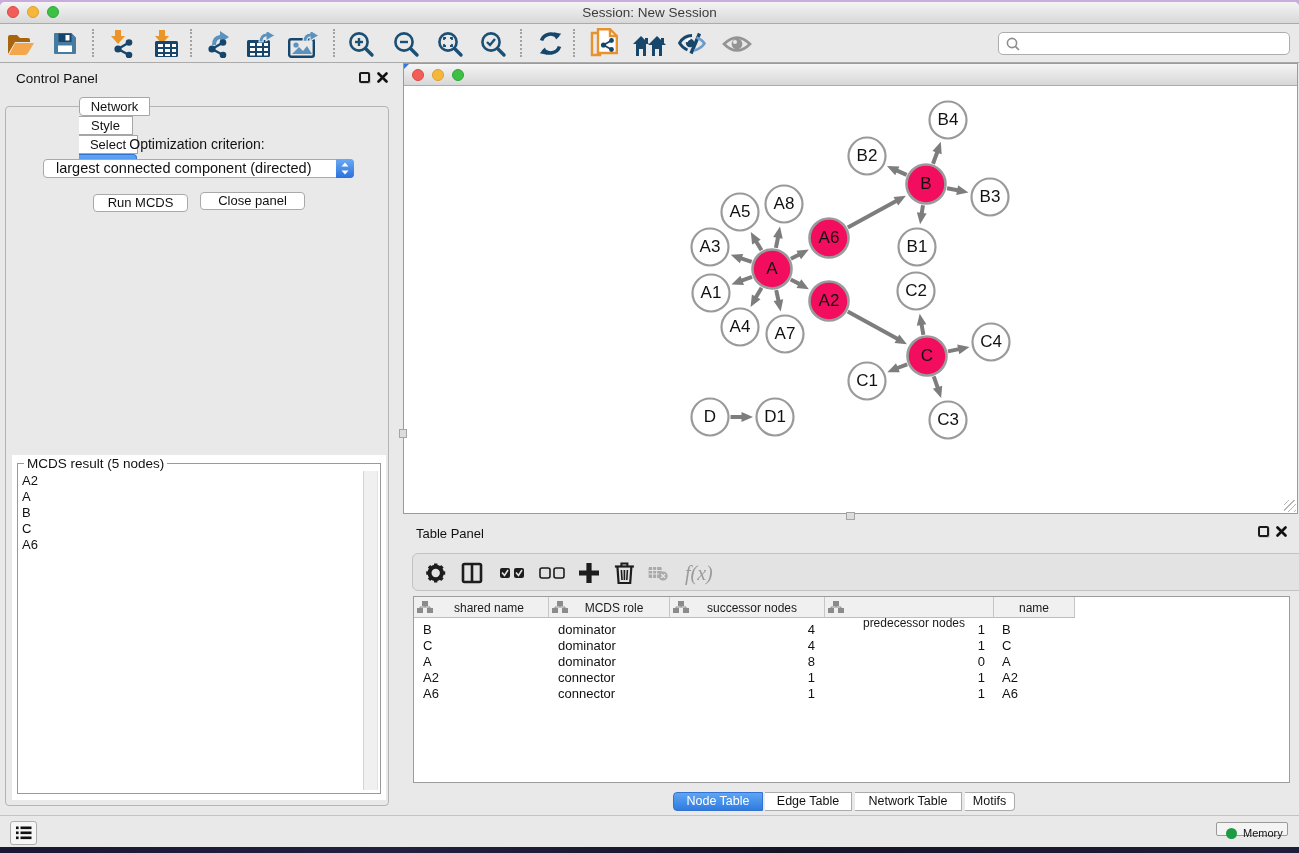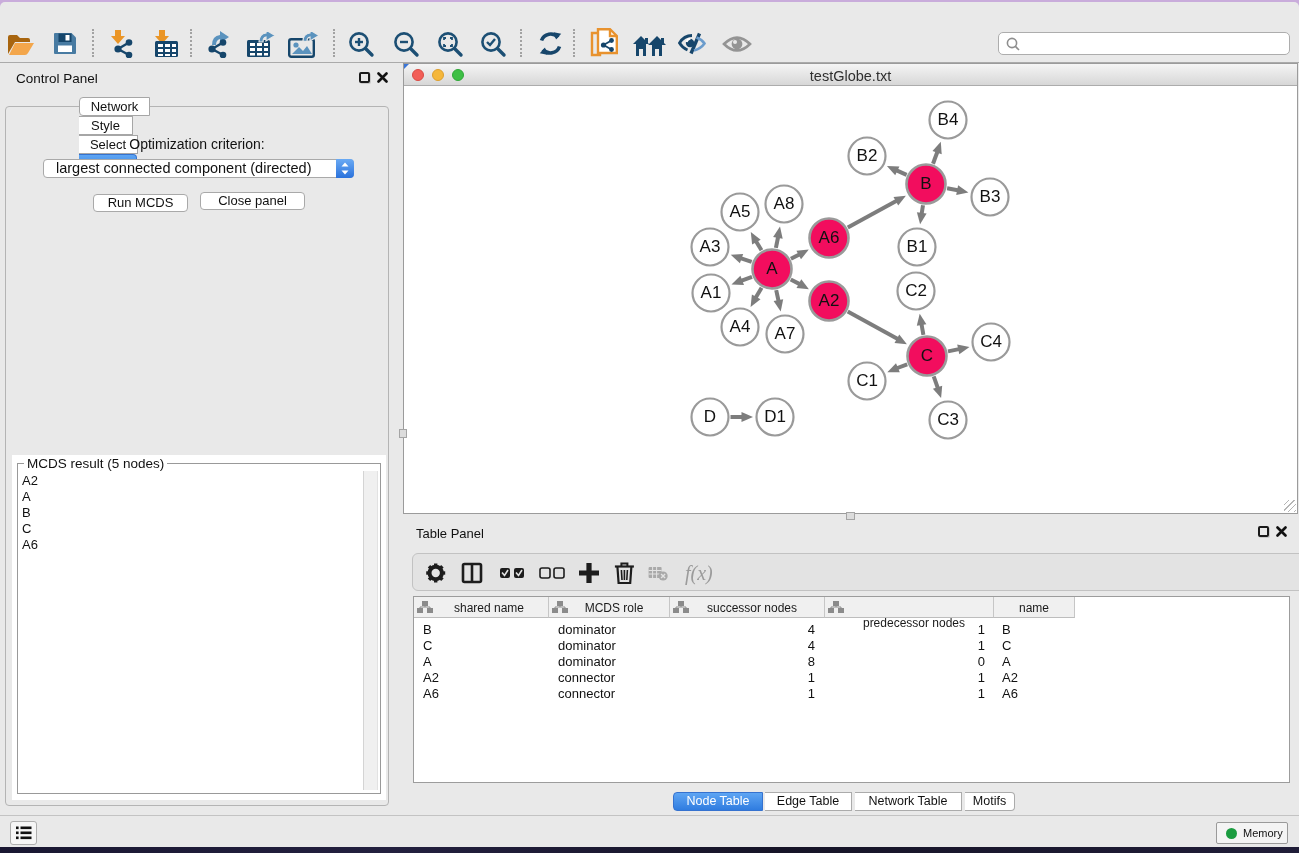--- a/index.html
+++ b/index.html
@@ -42,28 +42,34 @@
 #ttoolbar{position:absolute;left:412px;top:551px;width:1043px;height:38px;background:#e3e3e3;border:1px solid #c2c2c2;border-radius:6px;}
 #ttable{position:absolute;left:413px;top:594px;width:877px;height:187px;background:#fff;border:1px solid #9c9c9c;}
 .thdr{position:absolute;top:0;height:21px;background:#f0f0f0;border-bottom:1px solid #bdbdbd;border-right:1px solid #c6c6c6;font-size:12px;color:#1a1a1a;}
 .thdr span{position:absolute;left:0;right:0;top:4px;text-align:center;}
 .trow{position:absolute;font-size:13px;color:#111;height:16px;line-height:16px;}
 .num{text-align:right;}
 .btab{position:absolute;top:790px;height:19px;background:#fff;border:1px solid #ababab;font-size:12.5px;color:#111;text-align:center;line-height:17px;}
 .btab.sel{background:linear-gradient(#5ea5f3,#2f7ce0);color:#fff;border-color:#3572cf;}
 #statusline{position:absolute;left:0;top:813px;width:1299px;border-top:1px solid #c3c3c3;}
 #listbtn{position:absolute;left:10px;top:819px;width:27px;height:24px;background:#f6f6f6;border:1px solid #aeaeae;border-radius:3px;}
-#memory{position:absolute;left:1216px;top:820px;width:72px;height:22px;background:#f4f4f4;border:1px solid #9a9a9a;border-radius:2px;font-size:11px;color:#111;}
+#memory{position:absolute;left:1216px;top:820px;width:72px;height:14px;background:#f4f4f4;border:1px solid #9a9a9a;border-radius:2px;font-size:11px;color:#111;}
 #memory .dot{position:absolute;left:9px;top:5px;width:11px;height:11px;border-radius:50%;background:#1b9c40;}
 #memory .mtxt{position:absolute;left:26px;top:4px;}
 svg{display:block;}
 </style></head>
 <body>
 <div id="dark"></div>
 <div id="app">
+<div id="titlebar">
+  <span class="tl" style="left:7px;background:#f25e57;border:0.5px solid #d94a44;"></span>
+  <span class="tl" style="left:27px;background:#f5b73b;border:0.5px solid #dd9f2e;"></span>
+  <span class="tl" style="left:47px;background:#3ebf45;border:0.5px solid #2fa838;"></span>
+  <div class="title">Session: New Session</div>
+</div>
 <div id="toolbar">
   <div class="sep" style="left:92px;"></div>
   <div class="sep" style="left:190px;"></div>
   <div class="sep" style="left:333px;"></div>
   <div class="sep" style="left:520px;"></div>
   <div class="sep" style="left:573px;"></div>
   <div class="ticon" style="left:7px;top:10px;">
         <svg width="28" height="23" viewBox="0 0 28 23">
     <path d="M1 20 L1 3 Q1 1 3 1 L10 1 L13 4 L21 4 Q23 4 23 6 L23 8 L8 8 Z" fill="#a8650f"></path>
     <path d="M2 21 L8 9 L27 9 L21 19 Q20 21 18 21 Z" fill="#f3a64b"></path>
@@ -253,21 +259,20 @@
     <div id="fieldlabel">MCDS result (5 nodes)</div>
     <div id="mcdslist">A2<br>A<br>B<br>C<br>A6</div>
     <div id="listsb"></div>
   </div>
 </div>
 <div id="netwin">
   <div id="nettb">
     <span class="tl" style="left:8px;top:5px;background:#f25e57;border:0.5px solid #d94a44;"></span>
     <span class="tl" style="left:28px;top:5px;background:#f5b73b;border:0.5px solid #dd9f2e;"></span>
     <span class="tl" style="left:48px;top:5px;background:#3ebf45;border:0.5px solid #2fa838;"></span>
-    <div class="title">testGlobe.txt</div>
   </div>
   <div id="bluecorner"></div>
   <svg id="graph" width="892" height="427" viewBox="0 0 892 427">
         <line x1="347.0" y1="190.9" x2="335.3" y2="195.1" stroke="#7d7d7d" stroke-width="4"></line>
         <polygon points="326.5,198.6 335.4,189.8 339.0,198.9" fill="#7d7d7d"></polygon>
         <line x1="346.7" y1="175.8" x2="334.7" y2="171.9" stroke="#7d7d7d" stroke-width="4"></line>
         <polygon points="325.7,168.7 338.2,167.9 334.9,177.2" fill="#7d7d7d"></polygon>
         <line x1="356.6" y1="201.8" x2="350.2" y2="212.5" stroke="#7d7d7d" stroke-width="4"></line>
         <polygon points="345.6,220.9 346.9,208.4 355.5,213.2" fill="#7d7d7d"></polygon>
         <line x1="356.5" y1="164.3" x2="350.4" y2="154.3" stroke="#7d7d7d" stroke-width="4"></line>

